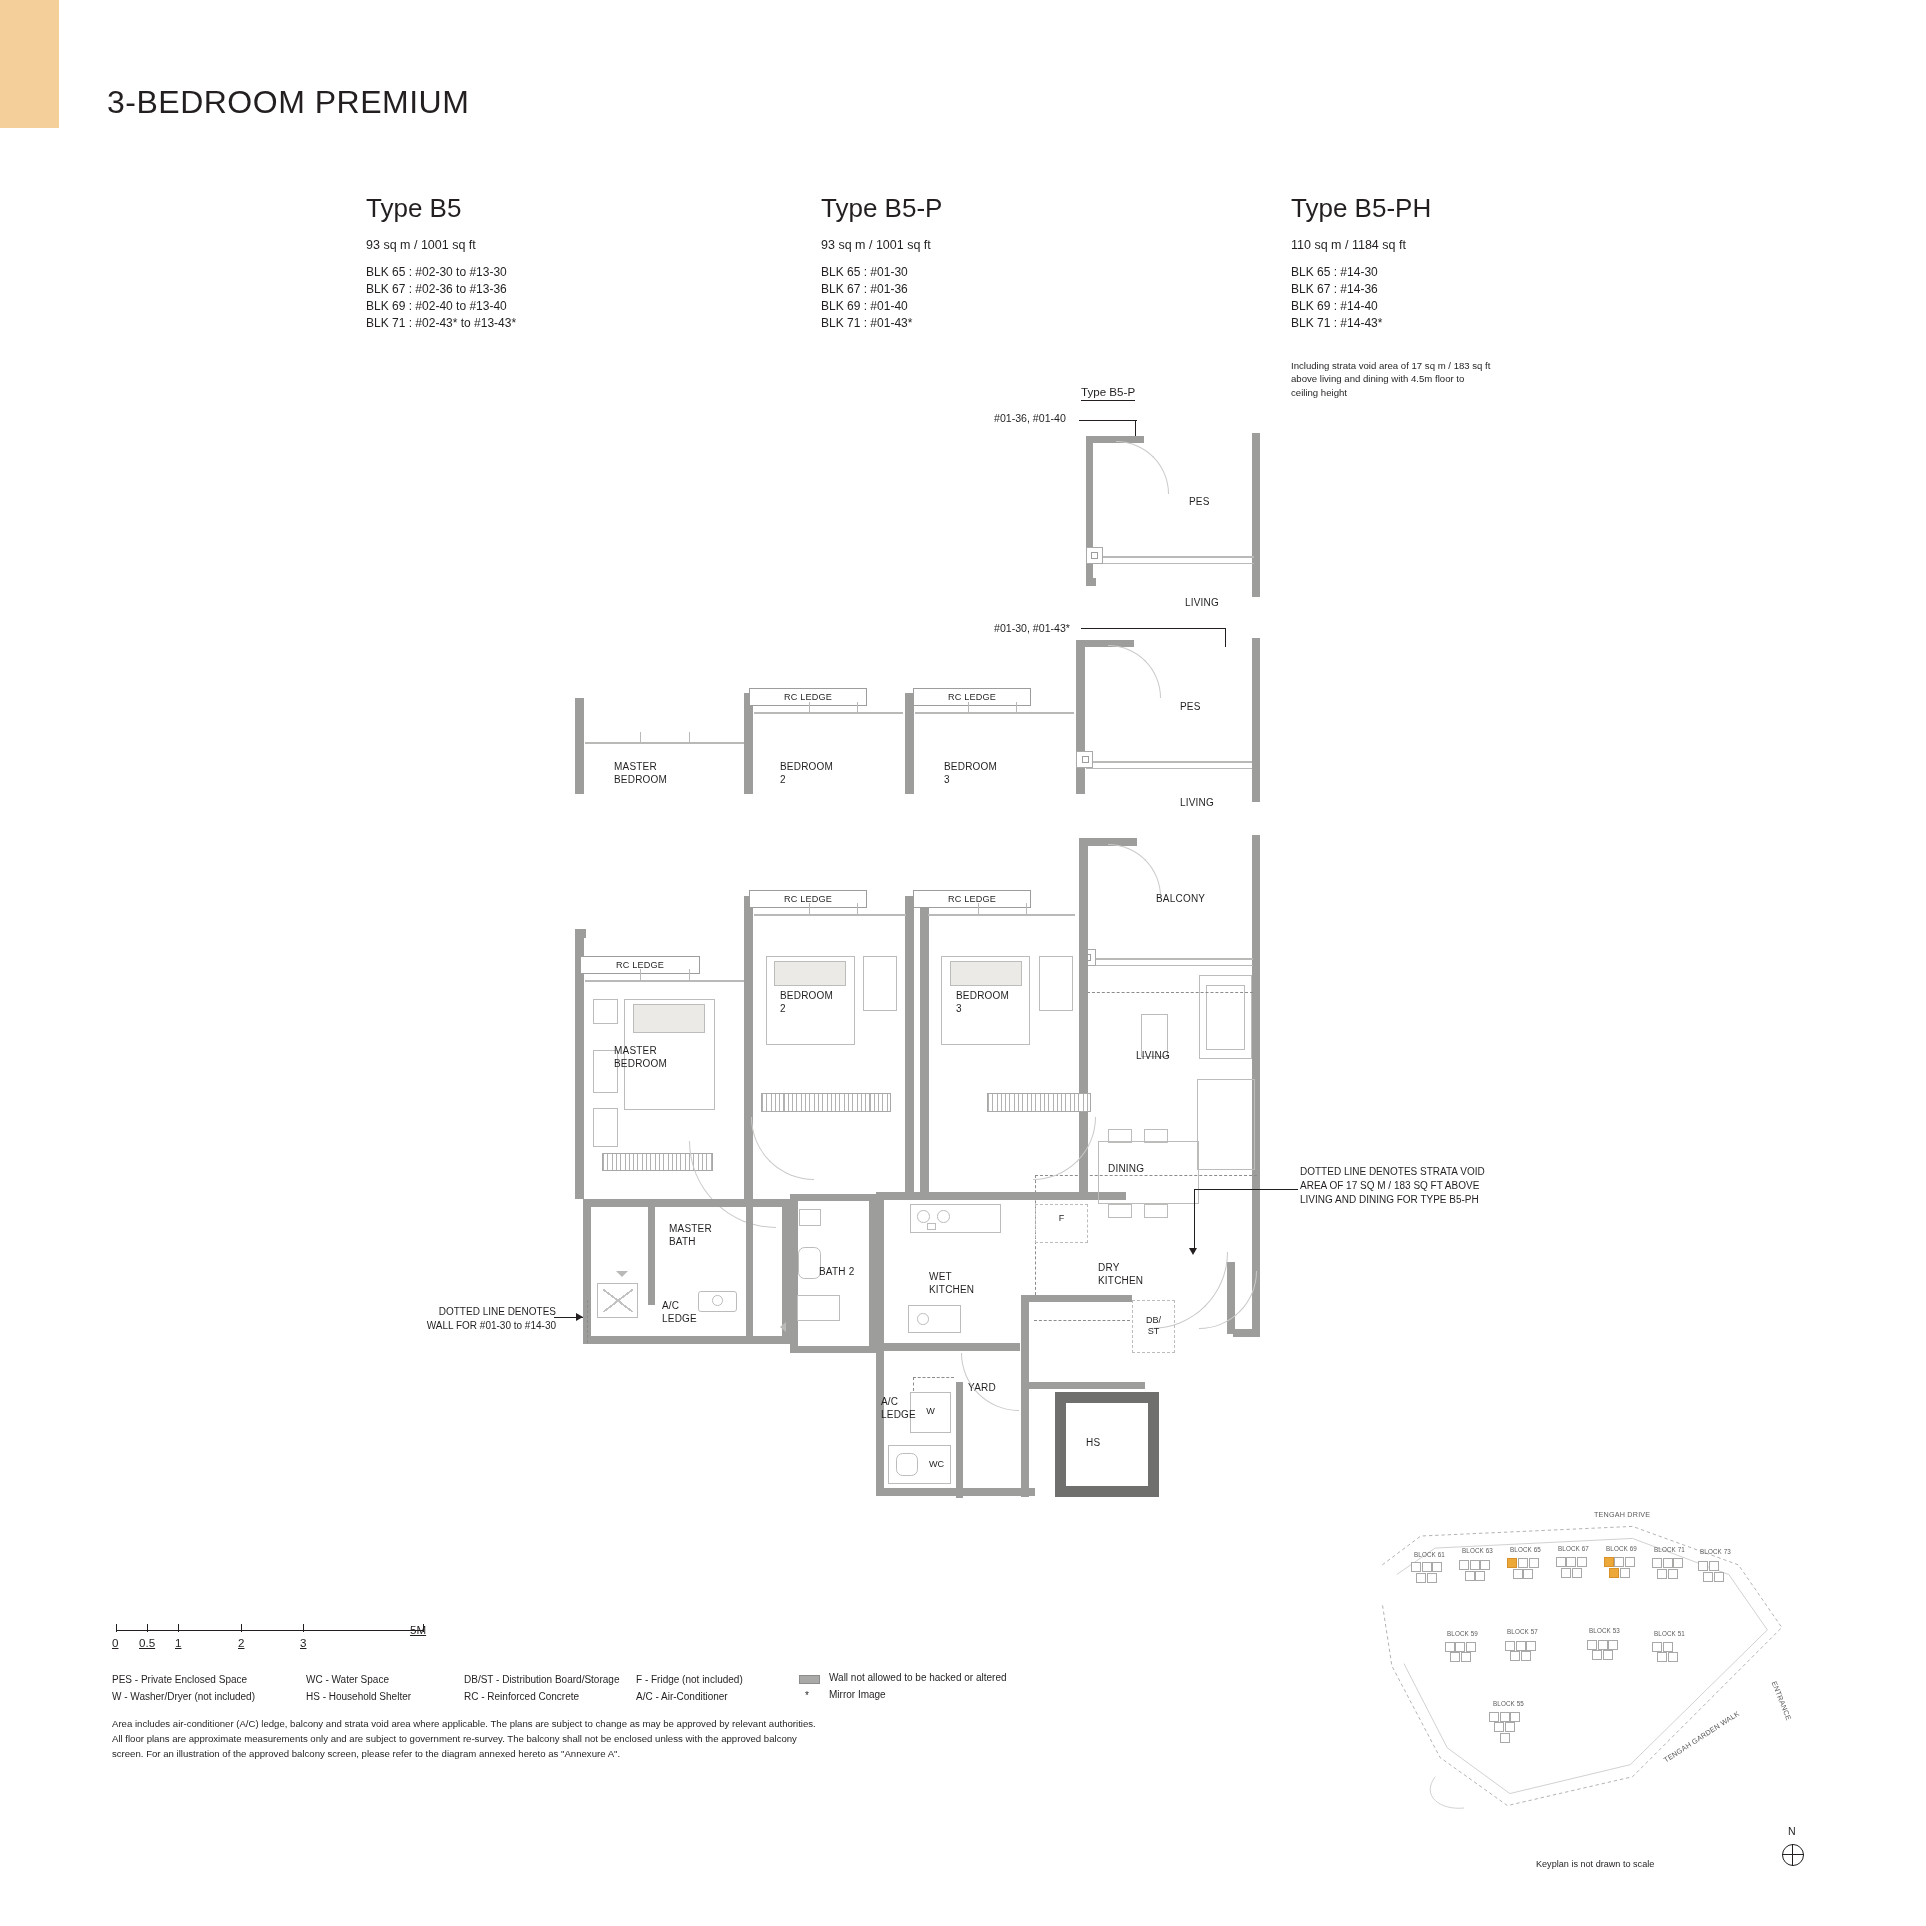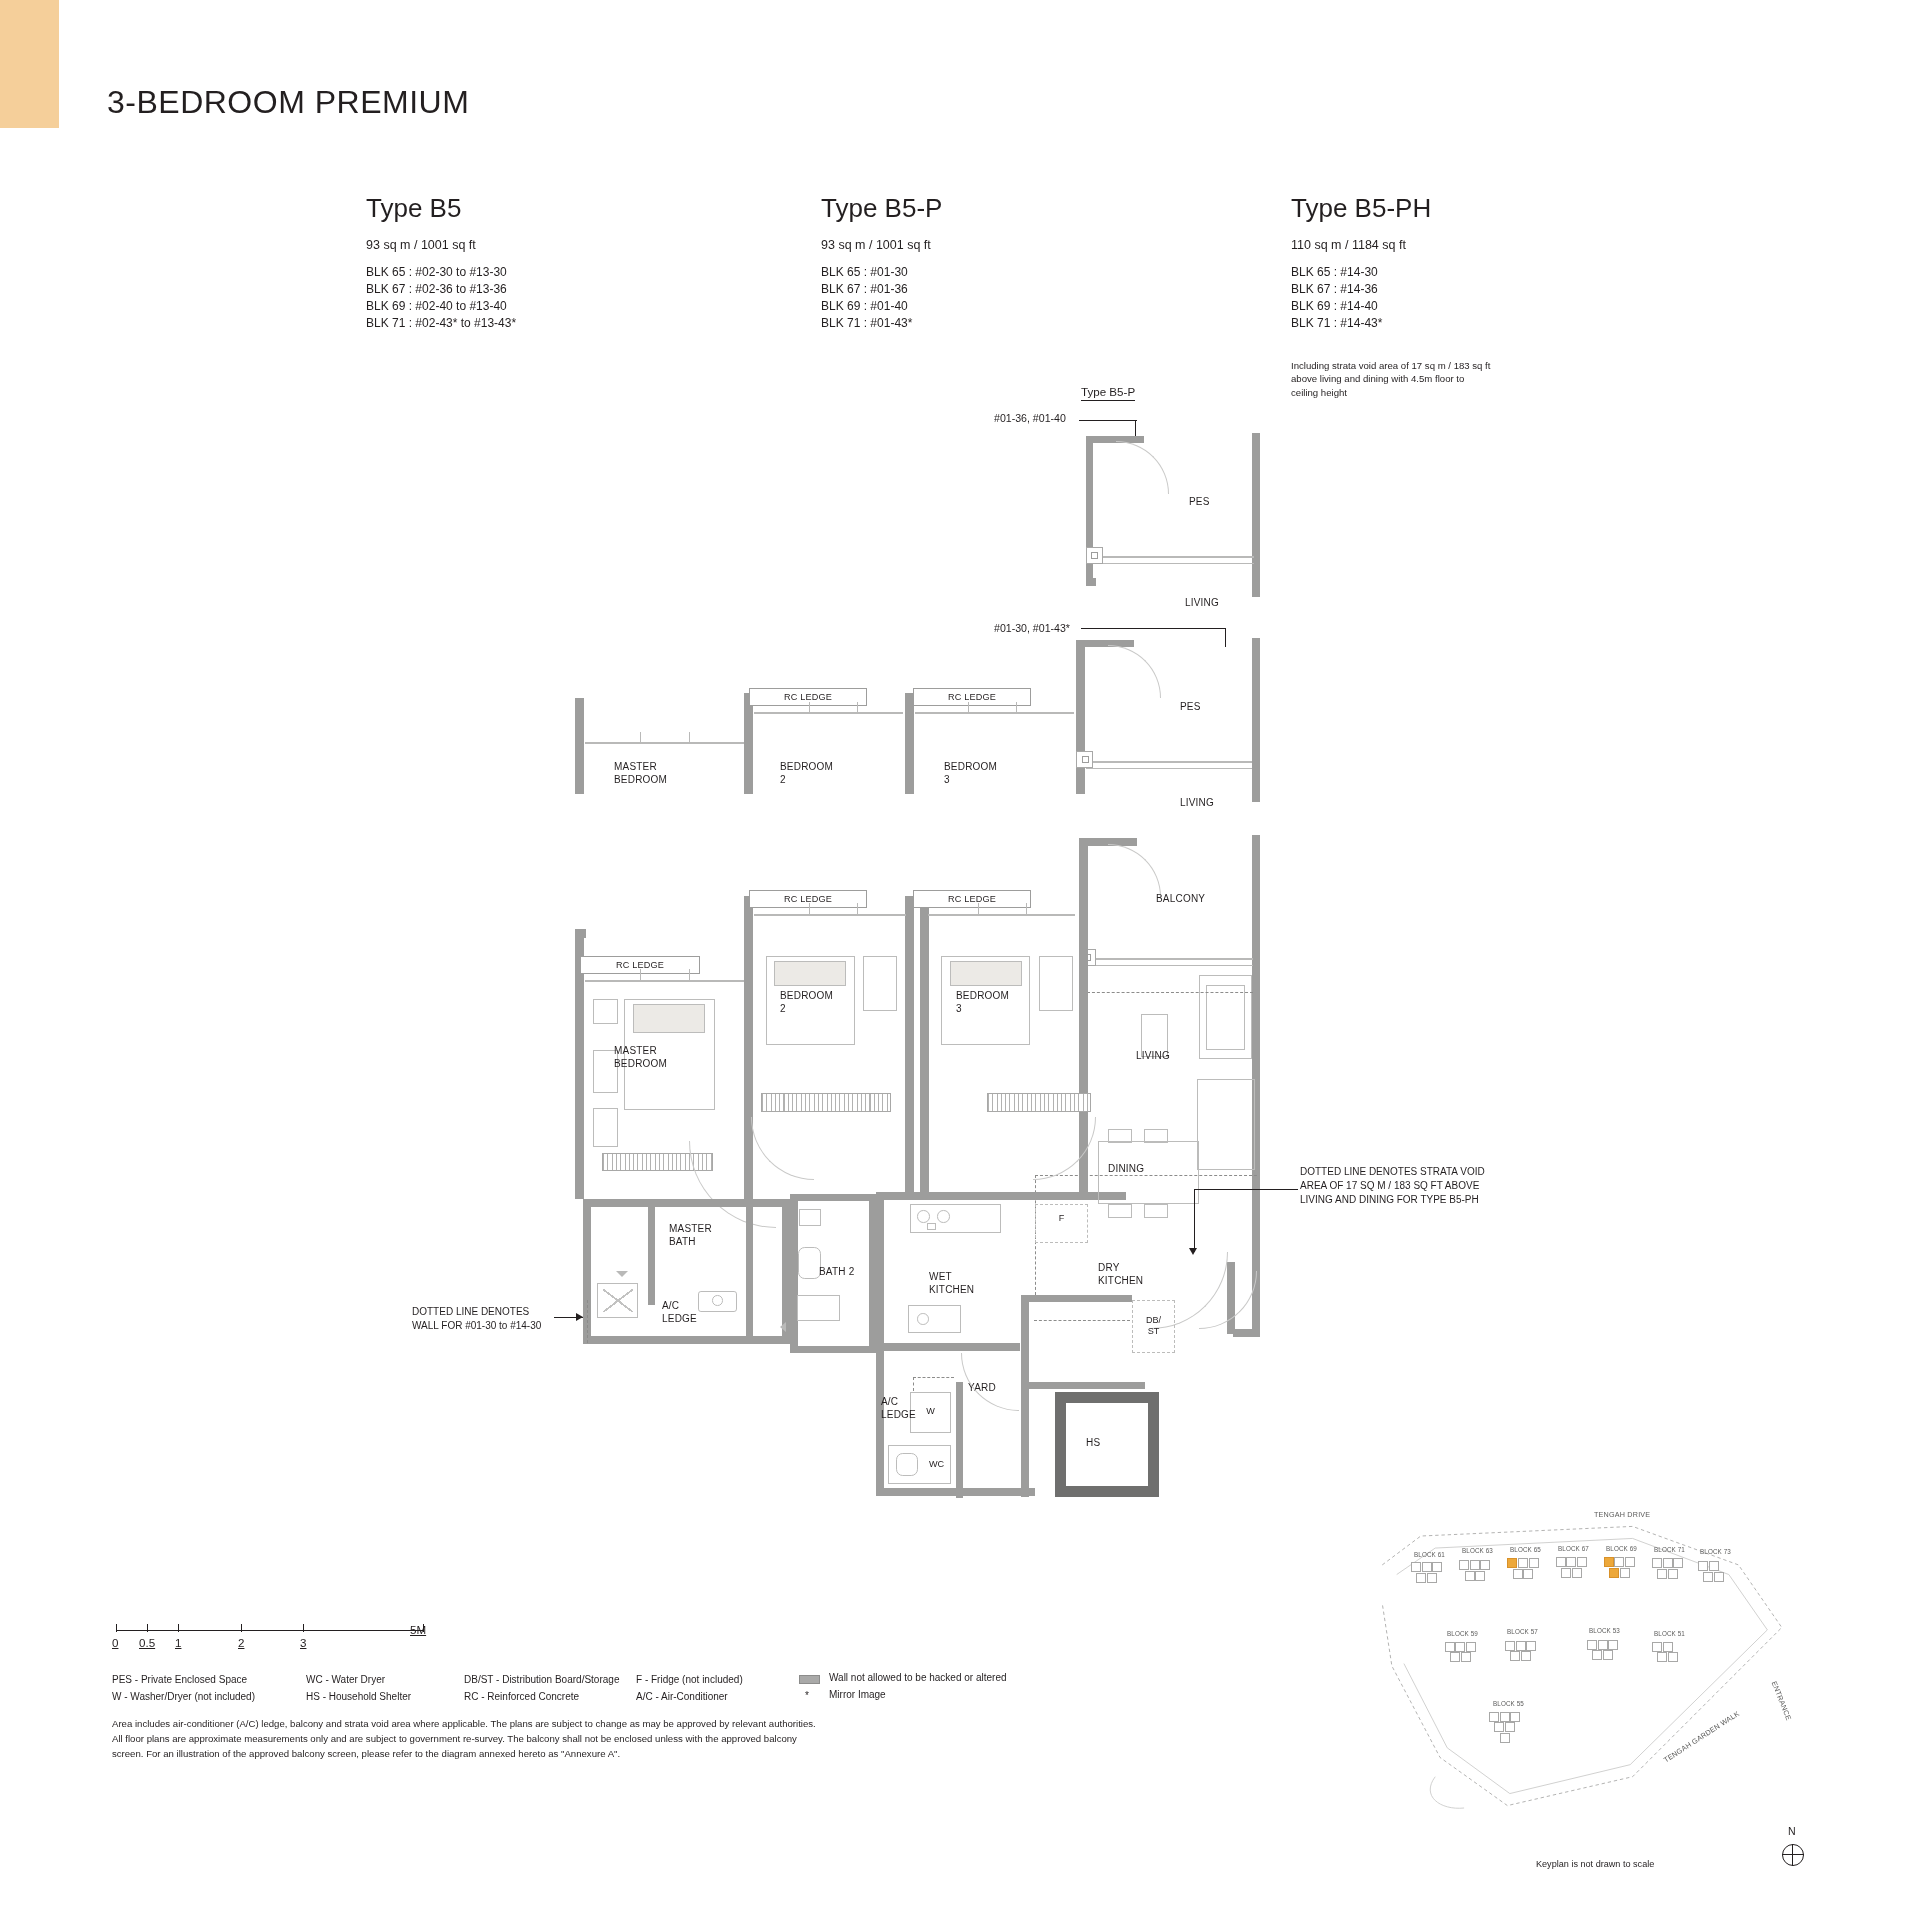--- a/index.html
+++ b/index.html
@@ -357,21 +357,21 @@
   <div class="arc" style="left:1199px; top:1271px; width:58px; height:58px; border-left:none; border-top:none; border-radius:0 0 100% 0;"></div>
 </div>
 
 <div class="callout" style="left:1300px; top:1165px; width:222px; white-space:pre-line;">DOTTED LINE DENOTES STRATA VOID
 AREA OF 17 SQ M / 183 SQ FT ABOVE
 LIVING AND DINING FOR TYPE  B5-PH</div>
 <div class="leader" style="left:1194px; top:1189px; width:104px; height:1px;"></div>
 <div class="leader" style="left:1194px; top:1189px; width:1px; height:63px;"></div>
 <div style="position:absolute; left:1189px; top:1248px; width:0; height:0; border-left:4.3px solid transparent; border-right:4.3px solid transparent; border-top:7.7px solid #231f20;"></div>
 
-<div class="callout" style="left:412px; top:1305px; width:144px; text-align:left; white-space:pre-line;">DOTTED LINE DENOTES
+<div class="callout" style="left:412px; top:1305px; width:144px; text-align:right; white-space:pre-line;">DOTTED LINE DENOTES
 WALL FOR #01-30 to #14-30</div>
 <div class="leader" style="left:554px; top:1317px; width:29px; height:1px;"></div>
 <div style="position:absolute; left:576px; top:1313px; width:0; height:0; border-top:4.3px solid transparent; border-bottom:4.3px solid transparent; border-left:7.7px solid #231f20;"></div>
 
 <div class="scalebar">
   <div style="position:absolute; left:116px; top:1630px; width:308px; height:1.4px; background:#231f20;"></div>
   <div style="position:absolute; left:116px; top:1624px; width:1.4px; height:7.7px; background:#231f20;"></div>
   <div style="position:absolute; left:147px; top:1624px; width:1.4px; height:7.7px; background:#231f20;"></div>
   <div style="position:absolute; left:178px; top:1624px; width:1.4px; height:7.7px; background:#231f20;"></div>
   <div style="position:absolute; left:241px; top:1624px; width:1.4px; height:7.7px; background:#231f20;"></div>
@@ -383,21 +383,21 @@
   <div class="scale-nums" style="left:238px; top:1636px;">2</div>
   <div class="scale-nums" style="left:300px; top:1636px;">3</div>
   <div class="scale-nums" style="left:410px; top:1623px;">5M</div>
 </div>
 
 <div class="legend-col" style="left:112px; top:1671px;">
   <div>PES - Private Enclosed Space</div>
   <div>W - Washer/Dryer (not included)</div>
 </div>
 <div class="legend-col" style="left:306px; top:1671px;">
-  <div>WC - Water Dryer</div>
+  <div>WC - Water Space</div>
   <div>HS - Household Shelter</div>
 </div>
 <div class="legend-col" style="left:464px; top:1671px;">
   <div>DB/ST - Distribution Board/Storage</div>
   <div>RC - Reinforced Concrete</div>
 </div>
 <div class="legend-col" style="left:636px; top:1671px;">
   <div>F - Fridge (not included)</div>
   <div>A/C - Air-Conditioner</div>
 </div>

